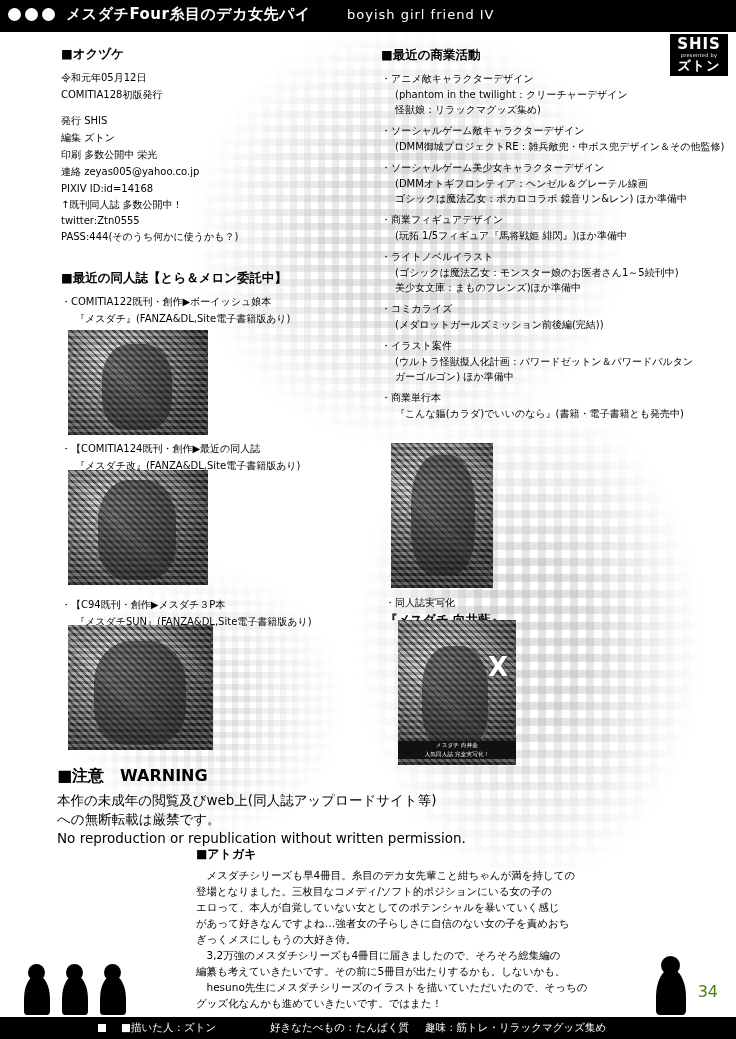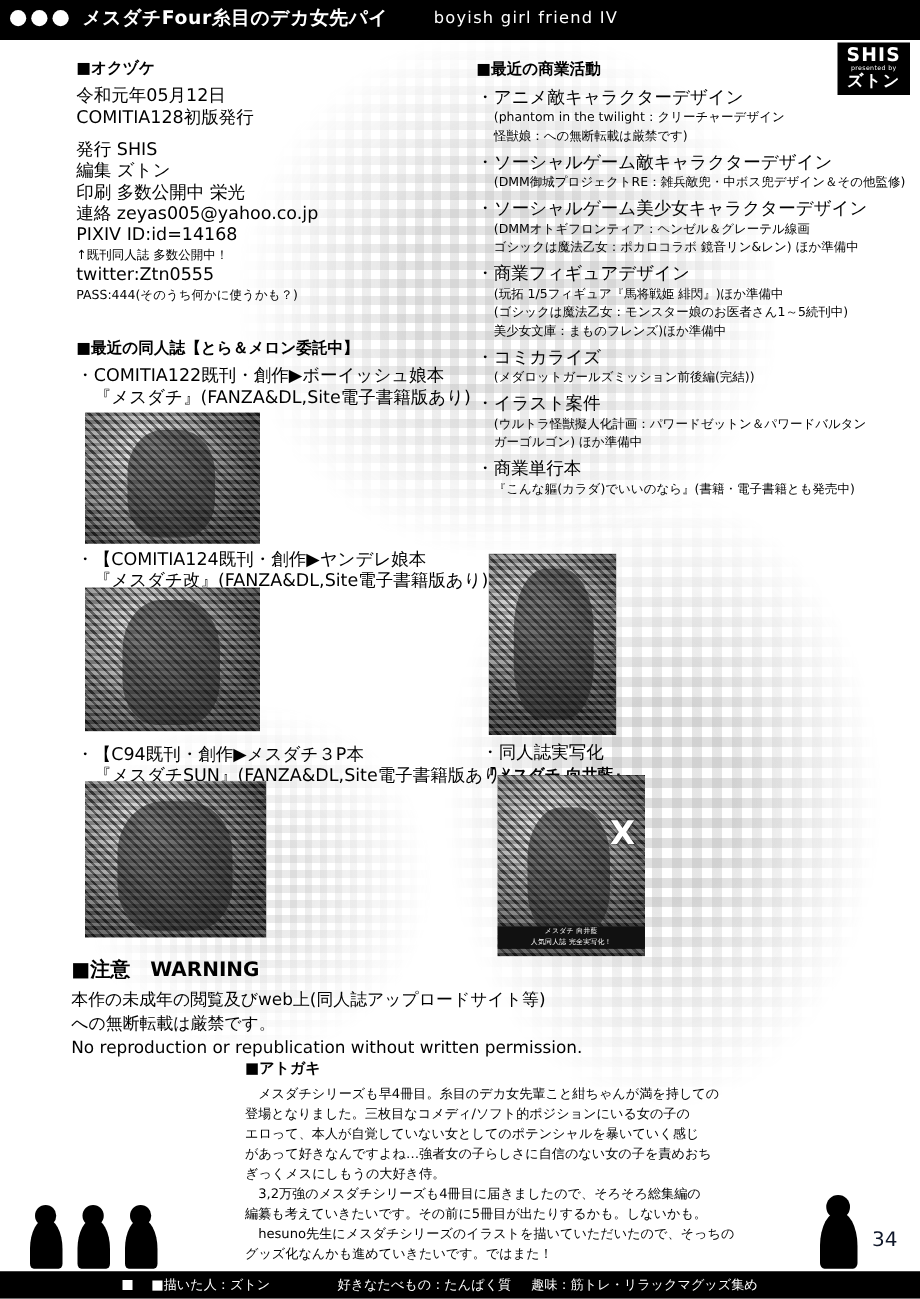--- a/index.html
+++ b/index.html
@@ -113,21 +113,21 @@
     color: #000000;
     font-family: "DejaVu Sans", sans-serif;
   }
   .sec-head {
     font-size: 12.5px;
     font-weight: bold;
     margin: 0 0 6px 0;
     white-space: nowrap;
   }
   .line {
-    font-size: 14px;
+    font-size: 10px;
     line-height: 17px;
     white-space: nowrap;
   }
   .line.small {
     font-size: 10px;
     line-height: 15px;
   }
   .indent1 { padding-left: 14px; }
   .gap { height: 9px; }
 
@@ -215,21 +215,21 @@
     width: 17px; height: 17px;
     border-radius: 50%;
     bottom: 34px;
   }
   .sil-grp1 { left: 24px; }
 
   .page-number {
     position: absolute;
     right: 18px; bottom: 38px;
     font-size: 16px;
-    color: #0f172a;
+    color: #4d7c0f;
     font-weight: normal;
   }
 
   
   .bottom-bar {
     position: absolute;
     left: 0; bottom: 0;
     width: 736px; height: 22px;
     background: #000000;
     color: #ffffff;
@@ -288,21 +288,21 @@
     <div class="line small">        ↑既刊同人誌 多数公開中！</div>
     <div class="line">twitter:Ztn0555</div>
     <div class="line small">PASS:444(そのうち何かに使うかも？)</div>
   </div>
 
   <div class="block" id="left-doujin">
     <div class="sec-head">■最近の同人誌【とら＆メロン委託中】</div>
     <div class="line">・COMITIA122既刊・創作▶ボーイッシュ娘本</div>
     <div class="line indent1">『メスダチ』(FANZA&amp;DL,Site電子書籍版あり)</div>
     <div style="height:113px"></div>
-    <div class="line">・【COMITIA124既刊・創作▶ヤンデレ娘本</div>
+    <div class="line">・【COMITIA124既刊・創作▶最近の同人誌</div>
     <div class="line indent1">『メスダチ改』(FANZA&amp;DL,Site電子書籍版あり)</div>
     <div style="height:122px"></div>
     <div class="line">・【C94既刊・創作▶メスダチ３P本</div>
     <div class="line indent1">『メスダチSUN』(FANZA&amp;DL,Site電子書籍版あり)</div>
   </div>
 
   <div class="photo" id="img-1">
     <div class="tone"></div>
       <div class="tone2"></div>
     <div class="figure" style="left:34px; top:14px; width:70px; height:86px;"></div>
@@ -316,32 +316,33 @@
     <div class="tone"></div>
       <div class="tone2"></div>
     <div class="figure" style="left:26px; top:16px; width:92px; height:104px;"></div>
   </div>
 
   <div class="block" id="right-col">
     <div class="sec-head">■最近の商業活動</div>
 
     <div class="line">・アニメ敵キャラクターデザイン</div>
     <div class="line small indent1">(phantom in the twilight：クリーチャーデザイン</div>
-    <div class="line small indent1"> 怪獣娘：への無断転載は厳禁です)</div>
+    <div class="line small indent1"> 怪獣娘：リラックマグッズ集め)</div>
 
     <div class="line" style="margin-top:5px">・ソーシャルゲーム敵キャラクターデザイン</div>
     <div class="line small indent1">(DMM御城プロジェクトRE：雑兵敵兜・中ボス兜デザイン＆その他監修)</div>
 
     <div class="line" style="margin-top:5px">・ソーシャルゲーム美少女キャラクターデザイン</div>
     <div class="line small indent1">(DMMオトギフロンティア：ヘンゼル＆グレーテル線画</div>
     <div class="line small indent1"> ゴシックは魔法乙女：ポカロコラボ 鏡音リン&amp;レン)   ほか準備中</div>
 
     <div class="line" style="margin-top:5px">・商業フィギュアデザイン</div>
     <div class="line small indent1">(玩拓 1/5フィギュア『馬将戦姫 緋閃』)ほか準備中</div>
 
+    <div class="line" style="margin-top:5px">・ライトノベルイラスト</div>
     <div class="line small indent1">(ゴシックは魔法乙女：モンスター娘のお医者さん1～5続刊中)</div>
     <div class="line small indent1"> 美少女文庫：まものフレンズ)ほか準備中</div>
 
     <div class="line" style="margin-top:5px">・コミカライズ</div>
     <div class="line small indent1">(メダロットガールズミッション前後編(完結))</div>
 
     <div class="line" style="margin-top:5px">・イラスト案件</div>
     <div class="line small indent1">(ウルトラ怪獣擬人化計画：パワードゼットン＆パワードバルタン</div>
     <div class="line small indent1"> ガーゴルゴン)   ほか準備中</div>
 

